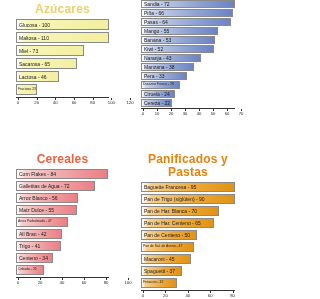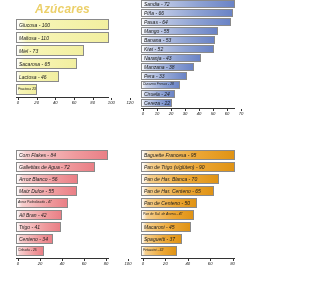--- a/index.html
+++ b/index.html
@@ -7,21 +7,21 @@
     width:251px;height:299px;overflow:hidden;
     font-family:"Liberation Sans","DejaVu Sans",sans-serif;
     -webkit-font-smoothing:none;
   }
   .grid{
     width:251px;height:299px;
     display:grid;
     grid-template-columns:125px 126px;
     grid-template-rows:150px 149px;
   }
-  .panel{position:relative;box-sizing:border-box;padding:0 16px;font-style:italic;}
+  .panel{position:relative;box-sizing:border-box;padding:0 16px;}
   .chart-title{
     text-align:center;
     font-weight:bold;
     font-size:12px;
     letter-spacing:0.2px;
     margin:3px 0 3px 0;
     line-height:13px;
   }
   .plot{position:relative;}
   .bars{position:relative;}
@@ -182,20 +182,21 @@
           <div class="tlabel" style="left: 86px;">60</div>
           <div class="tick" style="left: 100px;"></div>
           <div class="tlabel" style="left: 100px;">70</div>
           <div class="tick" style="left: 114px;"></div>
           <div class="tlabel" style="left: 114px;">80</div>
         </div>
     </div>
   </div>
 
   <div class="panel p-cereal">
+    <div class="chart-title">Cereales</div>
     <div class="plot">
       <div class="bars">
           <div class="row" style="height: 10px; margin-bottom: 2px;">
             <div class="bar" style="width: 92.4px;">Corn Flakes - 84</div>
           </div>
           <div class="row" style="height: 10px; margin-bottom: 2px;">
             <div class="bar" style="width: 79.2px;">Galletitas de Agua - 72</div>
           </div>
           <div class="row" style="height: 10px; margin-bottom: 2px;">
             <div class="bar" style="width: 61.6px;">Arroz Blanco - 56</div>
@@ -230,20 +231,21 @@
           <div class="tlabel" style="left: 68px;">60</div>
           <div class="tick" style="left: 90px;"></div>
           <div class="tlabel" style="left: 90px;">80</div>
           <div class="tick" style="left: 112px;"></div>
           <div class="tlabel" style="left: 112px;">100</div>
         </div>
     </div>
   </div>
 
   <div class="panel p-bakery">
+    <div class="chart-title">Panificados y Pastas</div>
     <div class="plot">
       <div class="bars">
           <div class="row" style="height: 10px; margin-bottom: 2px;">
             <div class="bar" style="width: 106.4px;">Baguette Francesa - 95</div>
           </div>
           <div class="row" style="height: 10px; margin-bottom: 2px;">
             <div class="bar" style="width: 100.8px;">Pan de Trigo (s/glúten) - 90</div>
           </div>
           <div class="row" style="height: 10px; margin-bottom: 2px;">
             <div class="bar" style="width: 78.4px;">Pan de Har. Blanca - 70</div>

